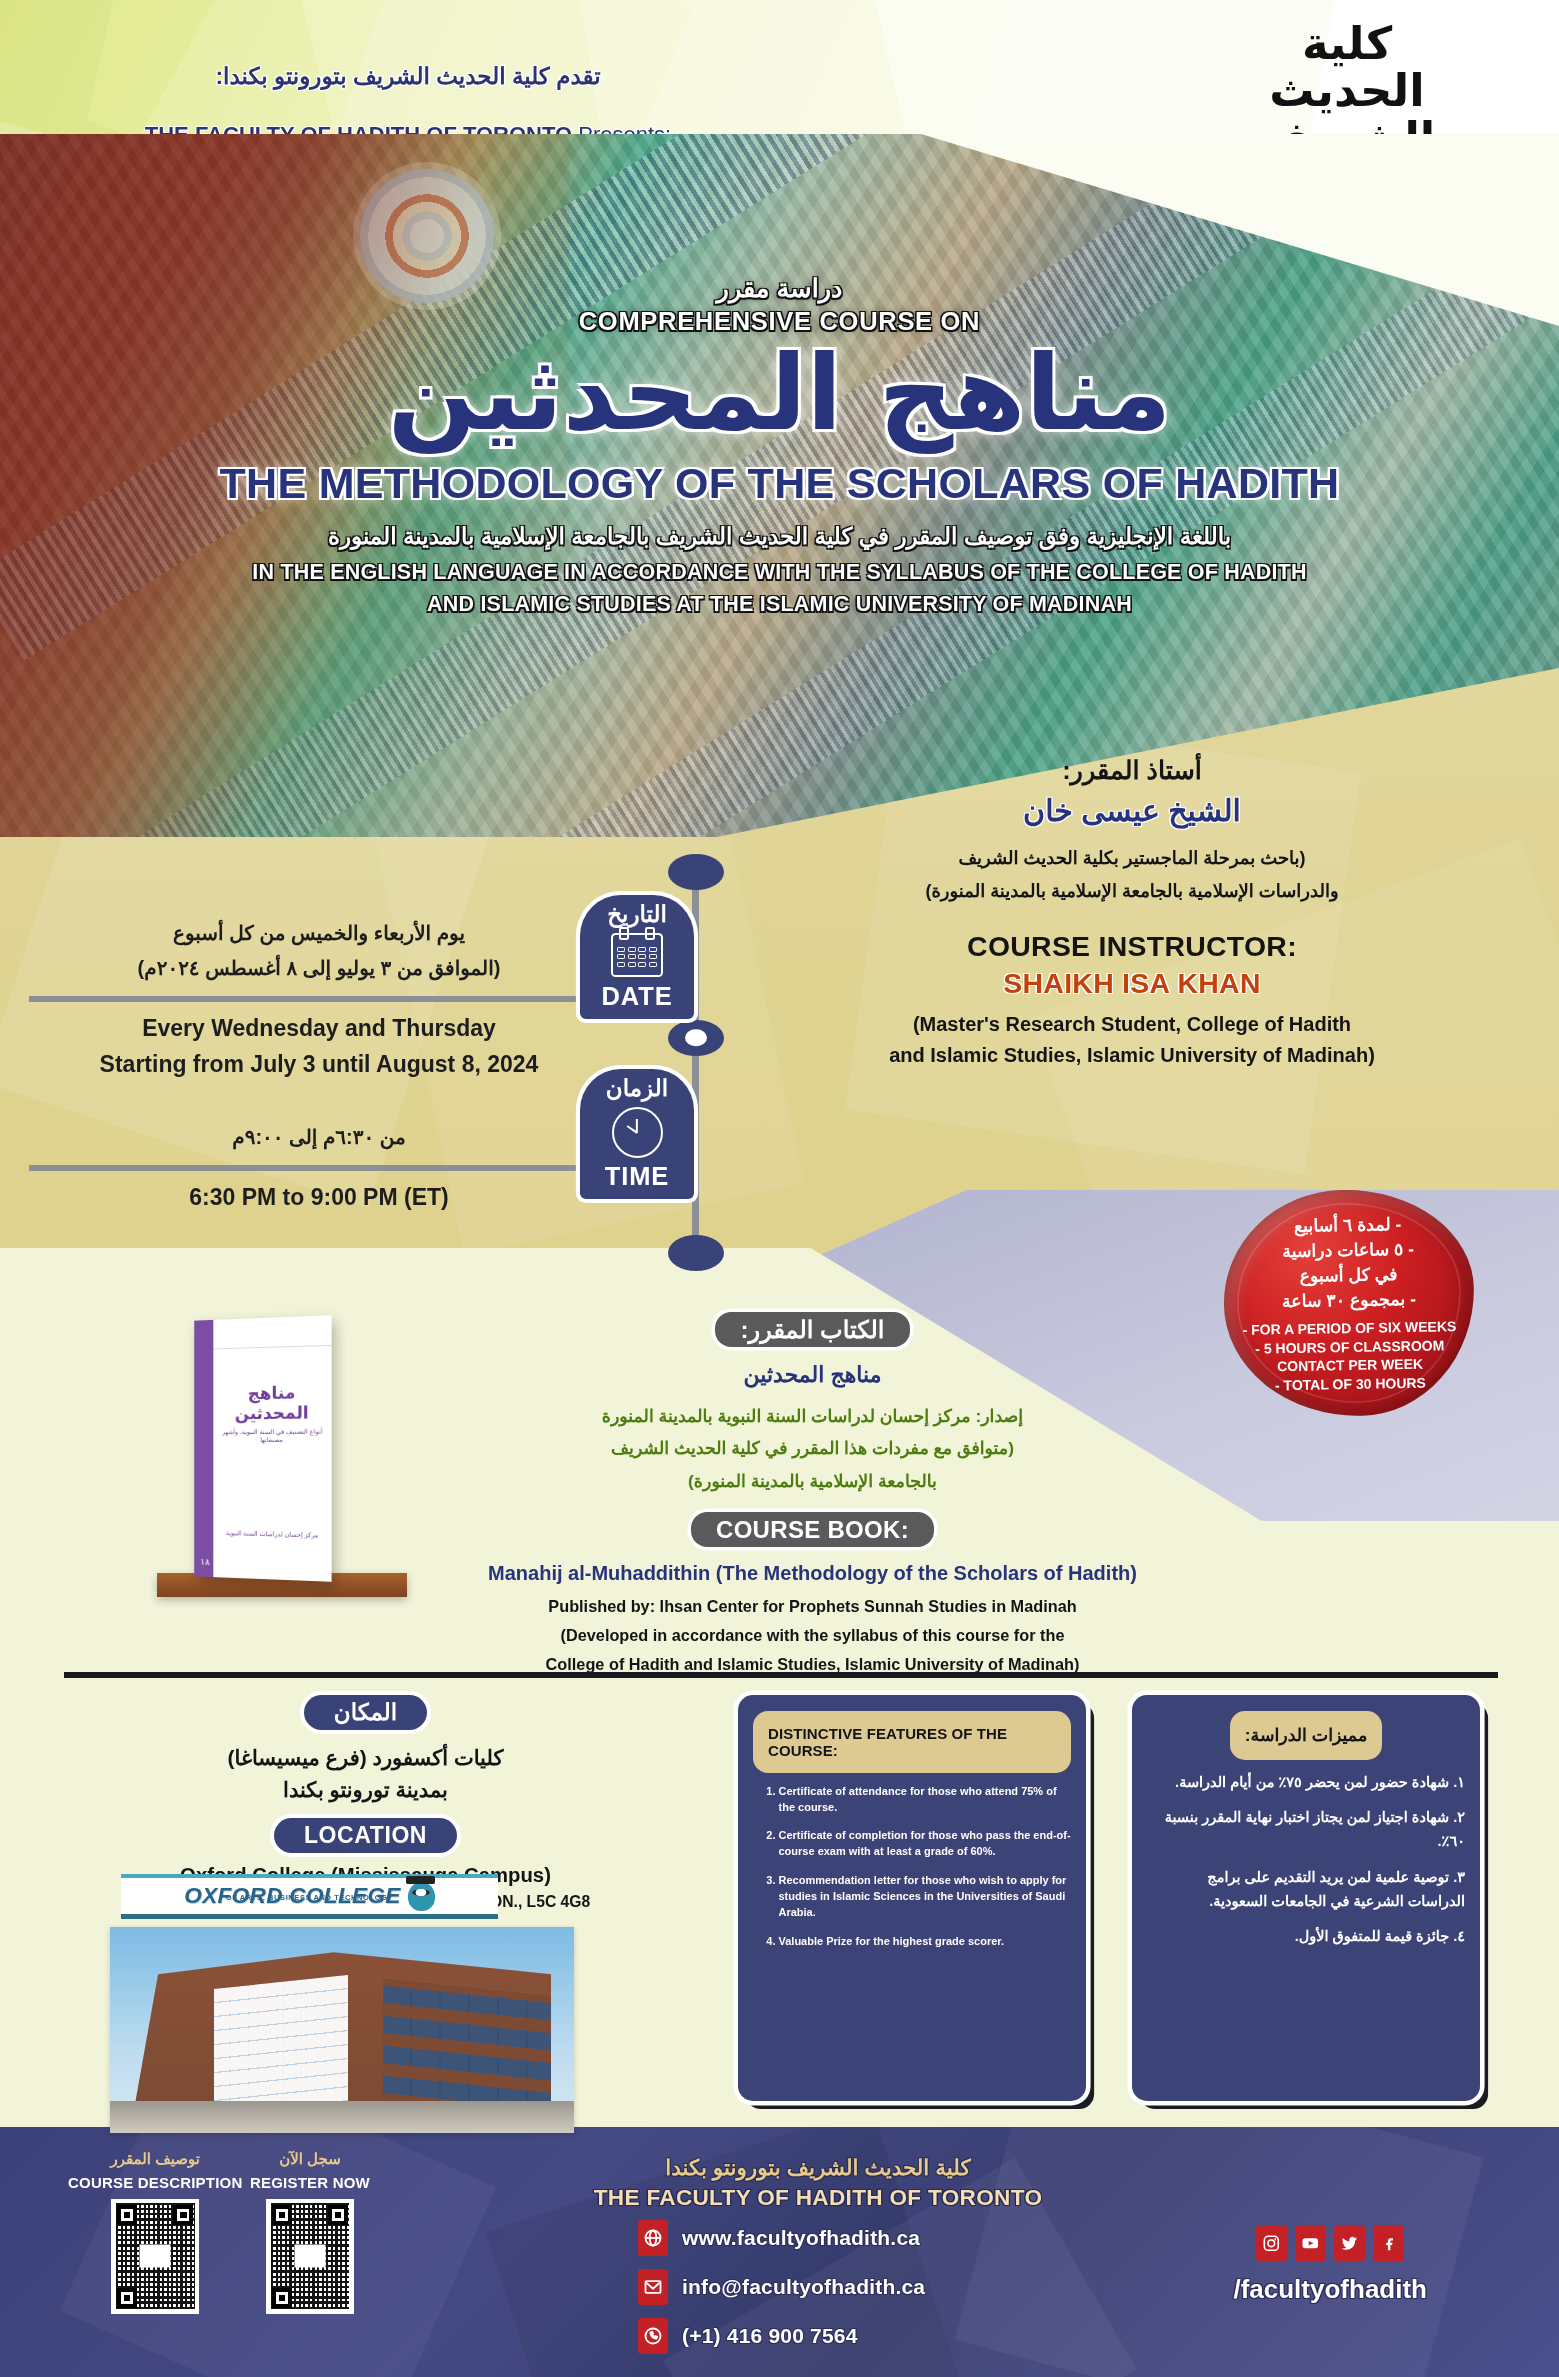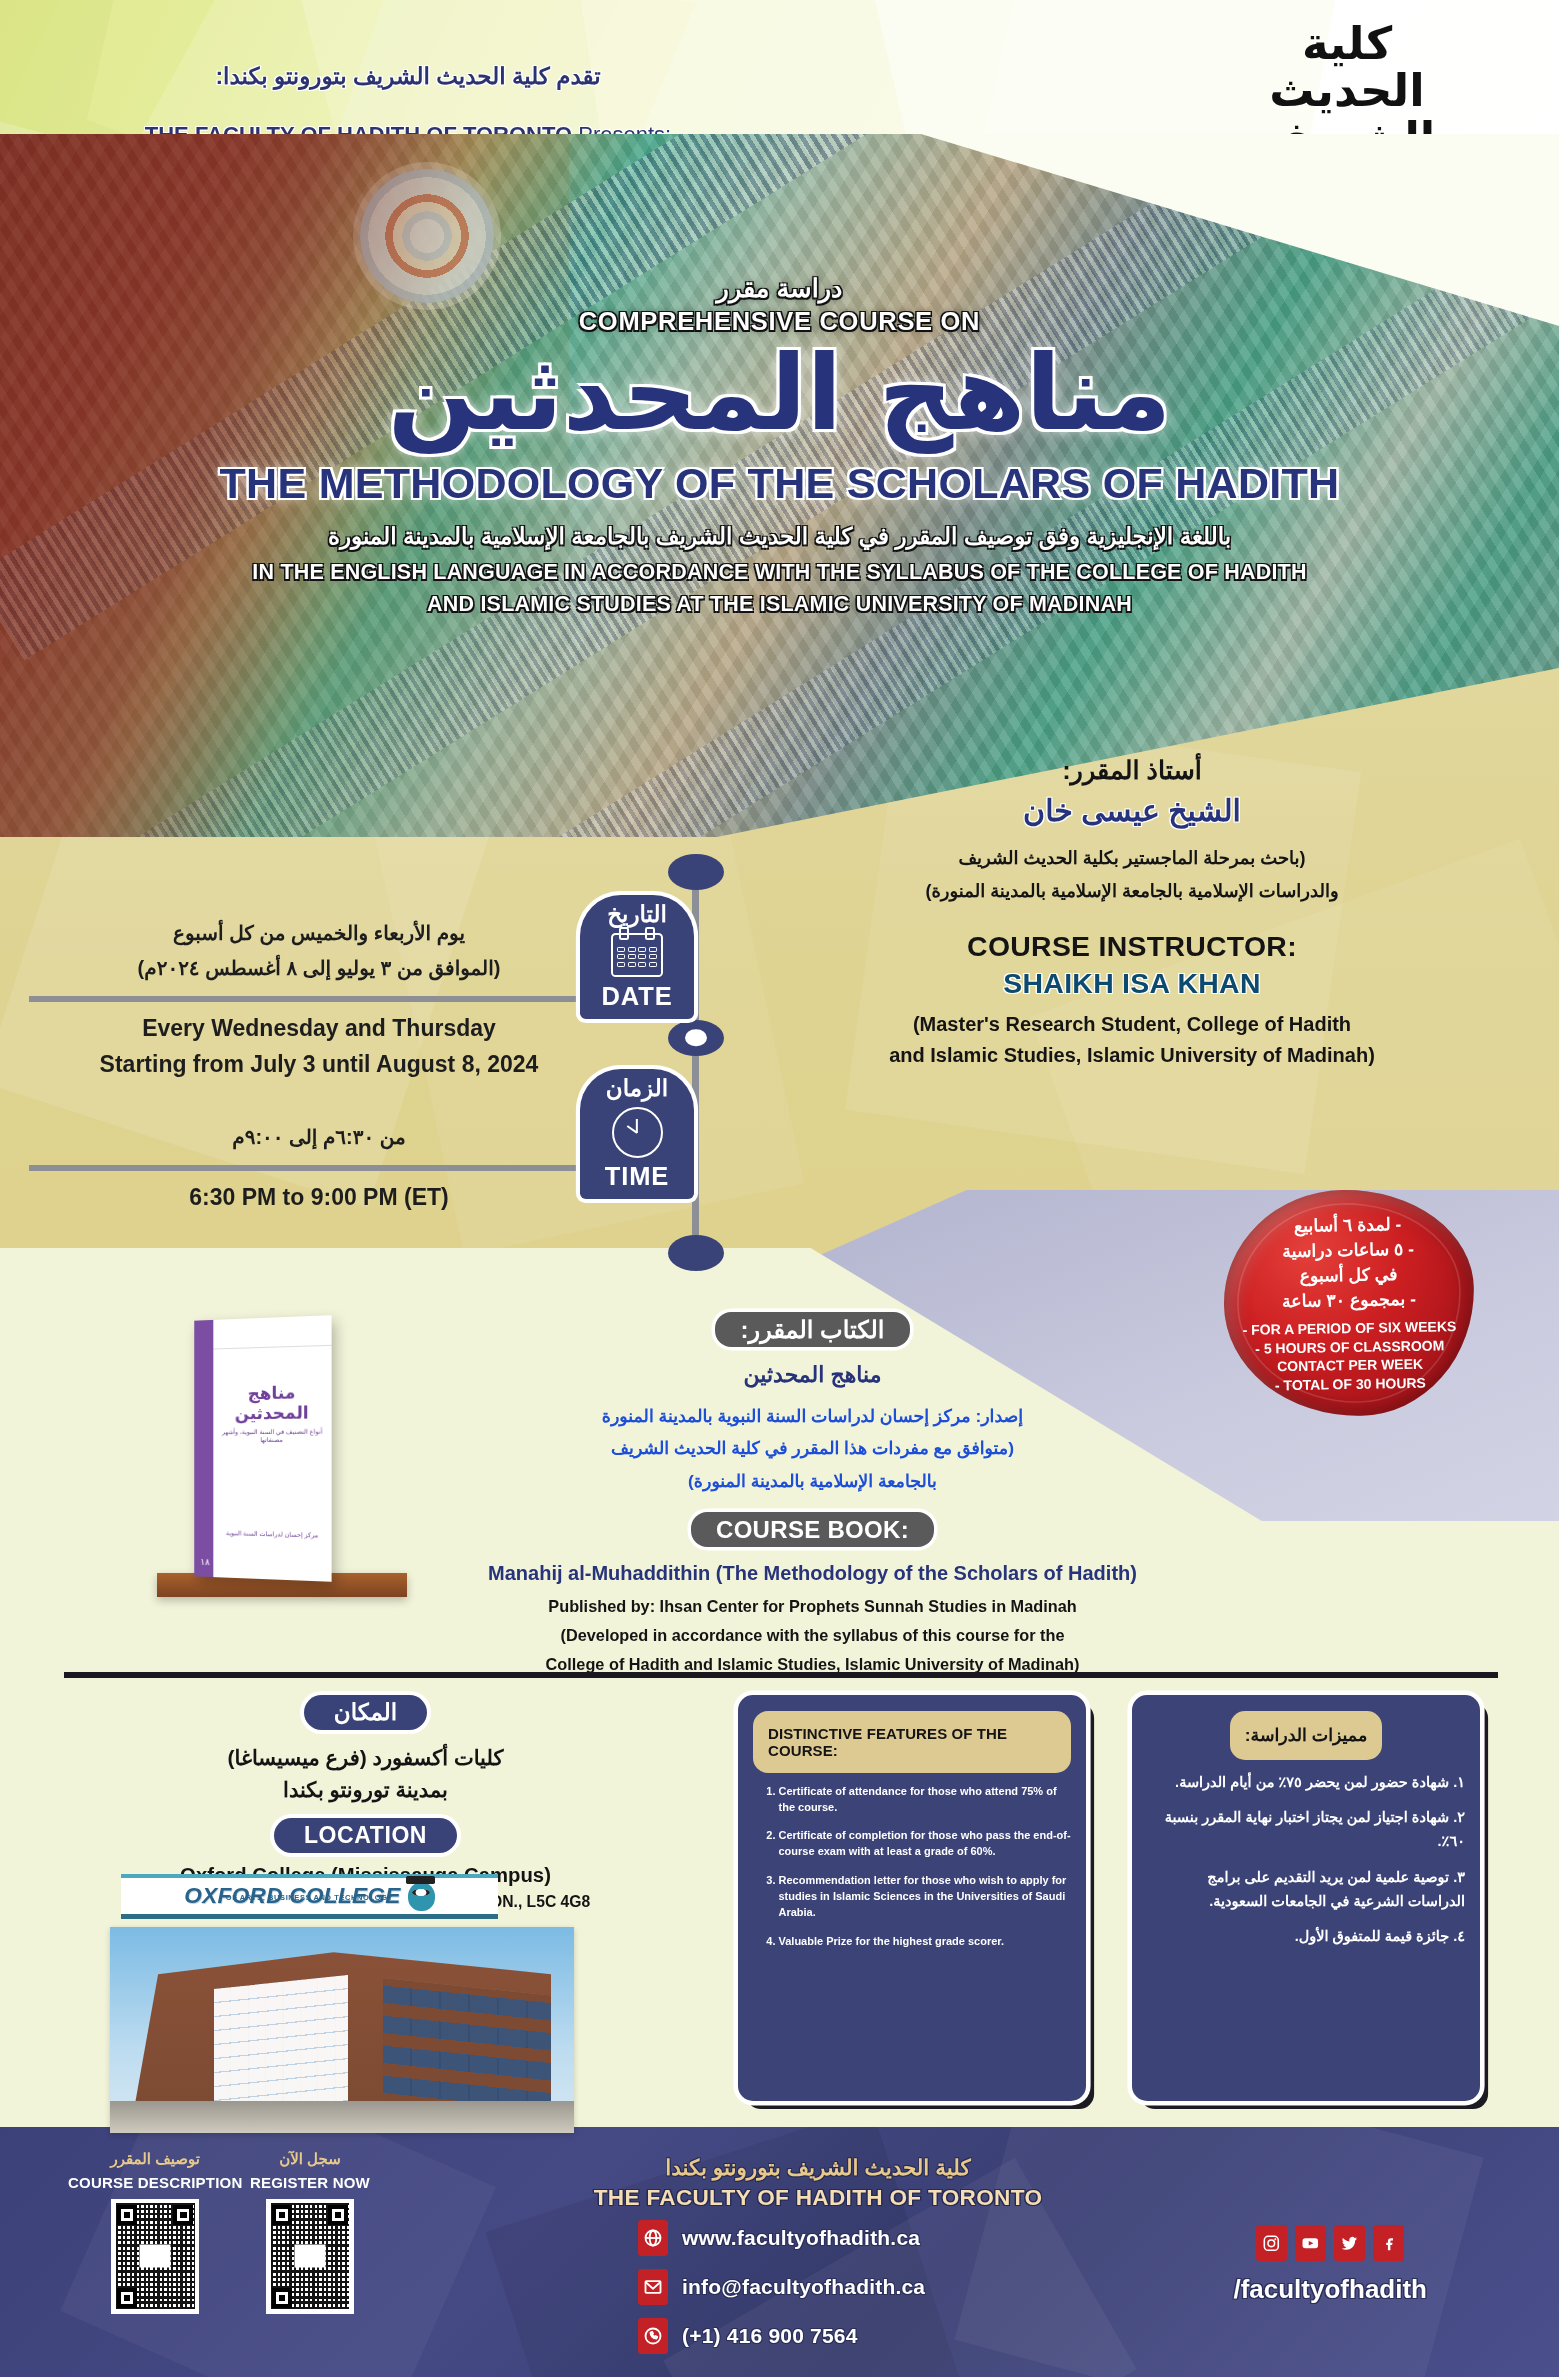--- a/index.html
+++ b/index.html
@@ -203,21 +203,21 @@
   .dt-date { left:23px; top:916px; width:592px; }
   .dt-time { left:23px; top:1120px; width:592px; }
 
   
   .inst { position:absolute; left:743px; top:755px; width:778px; text-align:center; z-index:7;}
   .inst-ar-lbl { font-size:25.5px; font-weight:700; color:#141414; direction:rtl;}
   .inst-ar-name { font-size:30px; font-weight:800; color:#27337a; direction:rtl; margin-top:8.1px;
     text-shadow:-1.2px -1.2px 0 #fff,1.2px -1.2px 0 #fff,-1.2px 1.2px 0 #fff,1.2px 1.2px 0 #fff;}
   .inst-ar-desc { font-size:18px; font-weight:700; color:#141414; direction:rtl; margin-top:15px; line-height:1.75;}
   .inst-en-lbl { font-size:28.4px; font-weight:800; color:#141414; margin-top:23px; letter-spacing:0.3px;}
-  .inst-en-name { font-size:28.4px; font-weight:800; color:#0c4a6e; margin-top:3.5px; letter-spacing:0.3px;
+  .inst-en-name { font-size:28.4px; font-weight:800; color:#c2410c; margin-top:3.5px; letter-spacing:0.3px;
     text-shadow:-1.2px -1.2px 0 #fff,1.2px -1.2px 0 #fff,-1.2px 1.2px 0 #fff,1.2px 1.2px 0 #fff;}
   .inst-en-desc { font-size:20px; font-weight:700; color:#141414; margin-top:9.3px; line-height:1.5;}
 
   
   .seal {
     position:absolute; left:1224px; top:1190px; width:250px; height:226px; z-index:9;
     background: radial-gradient(ellipse at 34% 26%, #e4403a 0%, #cd1f22 40%, #a8141a 78%, #8e1015 100%);
     border-radius:48% 52% 46% 54% / 50% 44% 56% 50%;
     box-shadow: inset 0 0 25.5px rgba(0,0,0,.45), inset 9.3px 9.3px 17.4px rgba(255,255,255,.25);
     display:flex; flex-direction:column; justify-content:center; align-items:center;
@@ -246,21 +246,21 @@
   .bookshelf { position:absolute; left:157px; top:1573px; width:250px; height:24.4px; z-index:5;
     background:linear-gradient(180deg,#a9612c,#7d4320); box-shadow:0 3.5px 8.1px rgba(0,0,0,.25);}
 
   .pill {
     display:inline-block; background:#5a5a5a; color:#fff; border-radius:16.3px;
     padding:3.5px 25.5px; box-shadow:0 0 0 3.5px #fff; font-weight:800;
   }
   .book-sec { position:absolute; left:441px; top:1312px; width:743px; text-align:center; z-index:7;}
   .bk-pill-ar { font-size:24px; direction:rtl; }
   .bk-name-ar { font-size:22px; font-weight:800; color:#27337a; direction:rtl; margin-top:15px;}
-  .bk-desc-ar { font-size:17.4px; font-weight:700; color:#1d4ed8; direction:rtl; margin-top:12.8px; line-height:1.8;}
+  .bk-desc-ar { font-size:17.4px; font-weight:700; color:#4d7c0f; direction:rtl; margin-top:12.8px; line-height:1.8;}
   .bk-pill-en { font-size:24px; letter-spacing:0.3px; margin-top:15px;}
   .bk-name-en { font-size:20px; font-weight:800; color:#27337a; margin-top:15px;}
   .bk-desc-en { font-size:16.3px; font-weight:700; color:#141414; margin-top:8.1px; line-height:1.7;}
 
   .divider { position:absolute; left:64px; top:1672px; width:1434px; height:5.8px; background:#19191f; z-index:7;}
 
   
   .loc { position:absolute; left:52px; top:1695px; width:627px; text-align:center; z-index:7;}
   .pill-blue { display:inline-block; background:#3a4378; color:#fff; border-radius:20px; padding:4.1px 30px;
      box-shadow:0 0 0 4.1px #fff; font-weight:800;}

